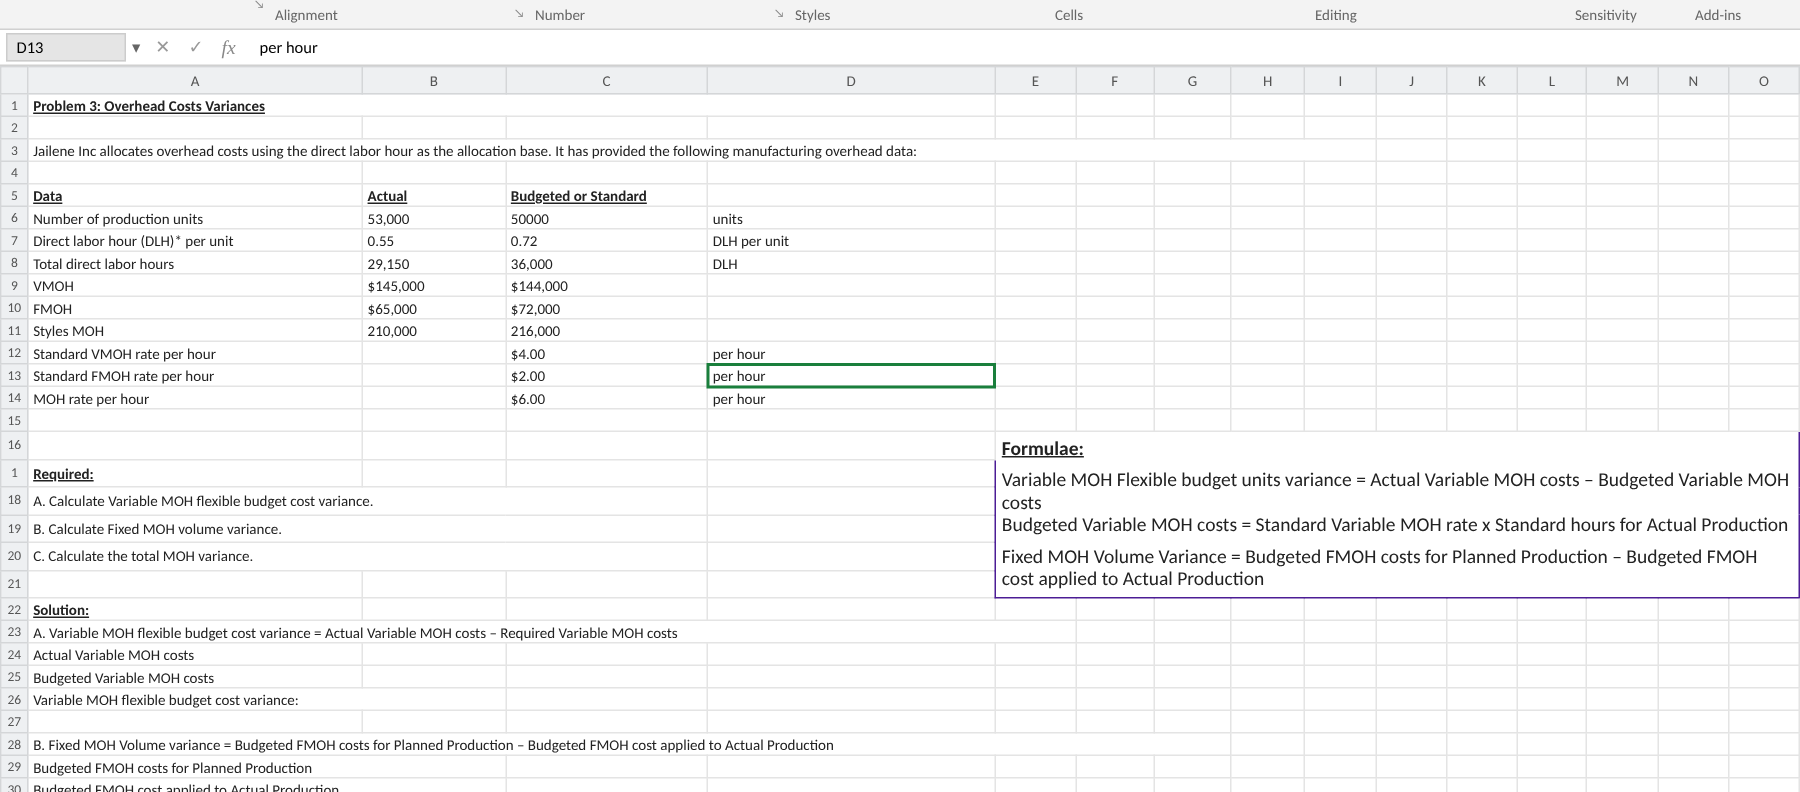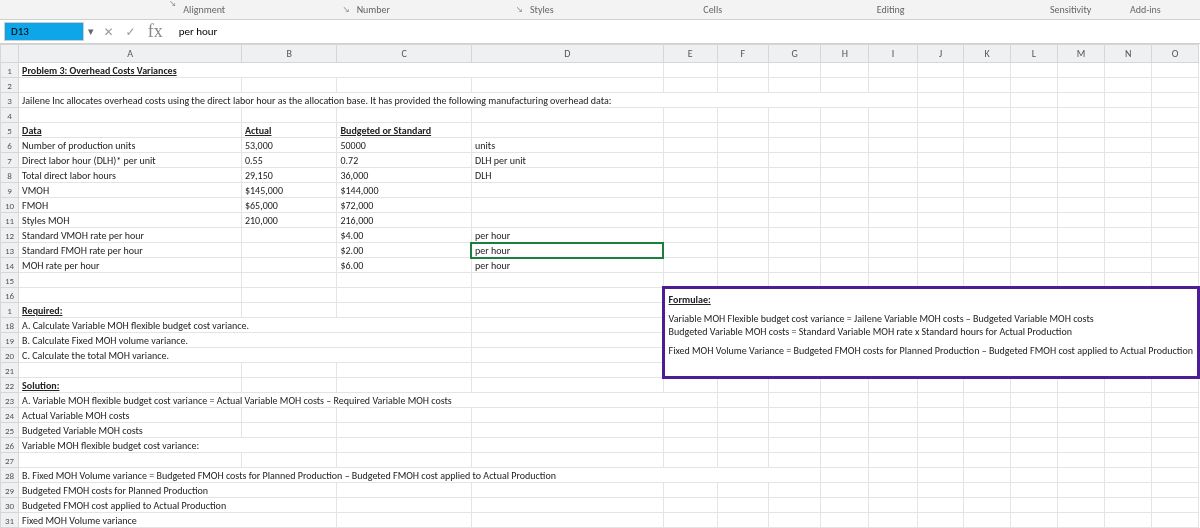--- a/index.html
+++ b/index.html
@@ -3,24 +3,24 @@
 <meta charset="utf-8">
 <style>
   * { box-sizing: border-box; margin: 0; padding: 0; }
   body { font-family: "Segoe UI", Calibri, sans-serif; font-size: 11px; background: #e8e8e8; user-select: none; overflow: hidden; }
   
   .ribbon { background: #f3f3f3; border-bottom: 1px solid #d0d0d0; height: 20px; display: flex; align-items: center; padding: 0 10px; font-size: 10px; color: #666; }
   .ribbon-group { flex: 1; text-align: left; position: relative; }
   .dialog-launcher { position: absolute; right: 4px; bottom: 2px; width: 10px; height: 10px; font-size: 8px; color: #888; cursor: pointer; }
   
   .formula-bar { background: #fff; border-bottom: 1px solid #d0d0d0; height: 24px; display: flex; align-items: center; }
-  .name-box { width: 80px; border: 1px solid #ccc; padding: 2px 6px; margin: 2px 4px; background: #0ea5e9; font-size: 11px; }
+  .name-box { width: 80px; border: 1px solid #ccc; padding: 2px 6px; margin: 2px 4px; background: #e5e5e5; font-size: 11px; }
   .fb-btns { display: flex; align-items: center; gap: 4px; padding: 0 6px; color: #888; }
   .fb-btn { padding: 0 4px; cursor: pointer; font-size: 12px; }
-  .fx { font-family: serif; font-size: 18px; }
+  .fx { font-style: italic; font-family: serif; font-size: 13px; }
   .formula-input { flex: 1; padding: 2px 6px; border: none; background: #fff; font-size: 11px; }
   
   .sheet-wrap { position: absolute; top: 44px; left: 0; right: 0; bottom: 0; overflow: auto; background: #fff; }
   table.sheet { border-collapse: collapse; background: #fff; }
   table.sheet th { background: #eef0f2; border: 1px solid #d4d6d8; font-weight: 400; color: #555; font-size: 10px; text-align: center; }
   table.sheet th.col-h { height: 18px; }
   table.sheet th.row-h { width: 22px; font-size: 9px; }
   table.sheet td { border: 1px solid #e4e4e4; height: 15px; padding: 0 3px; font-size: 10px; color: #222; white-space: nowrap; overflow: hidden; vertical-align: middle; }
   td.r { text-align: left; }
   td.sel { outline: 2px solid #1a7f3c; outline-offset: -1px; background: #fff; }
@@ -352,24 +352,24 @@
           <td></td>
           <td></td>
         </tr>
 
   <tr>
           <th class="row-h">16</th>
           <td></td>
           <td></td>
           <td></td>
           <td></td>
-    <td colspan="11" rowspan="6" style="border:3px solid #4c1d95; vertical-align:top; padding:4px; white-space:normal; font-size:10px;">
+    <td colspan="11" rowspan="6" style="border:1px solid #4c1d95; vertical-align:top; padding:4px; white-space:normal; font-size:13px;">
       <div class="b">Formulae:</div>
       <div style="height:6px"></div>
-      <div>Variable MOH Flexible budget cost variance = Jailene Variable MOH costs – Budgeted Variable MOH costs</div>
+      <div>Variable MOH Flexible budget units variance = Actual Variable MOH costs – Budgeted Variable MOH costs</div>
       <div>Budgeted Variable MOH costs = Standard Variable MOH rate x Standard hours for Actual Production</div>
       <div style="height:6px"></div>
       <div>Fixed MOH Volume Variance = Budgeted FMOH costs for Planned Production – Budgeted FMOH cost applied to Actual Production</div>
     </td>
         </tr>
   <tr>
           <th class="row-h">1</th>
     <td class="b">Required:</td>
           <td></td>
           <td></td>

